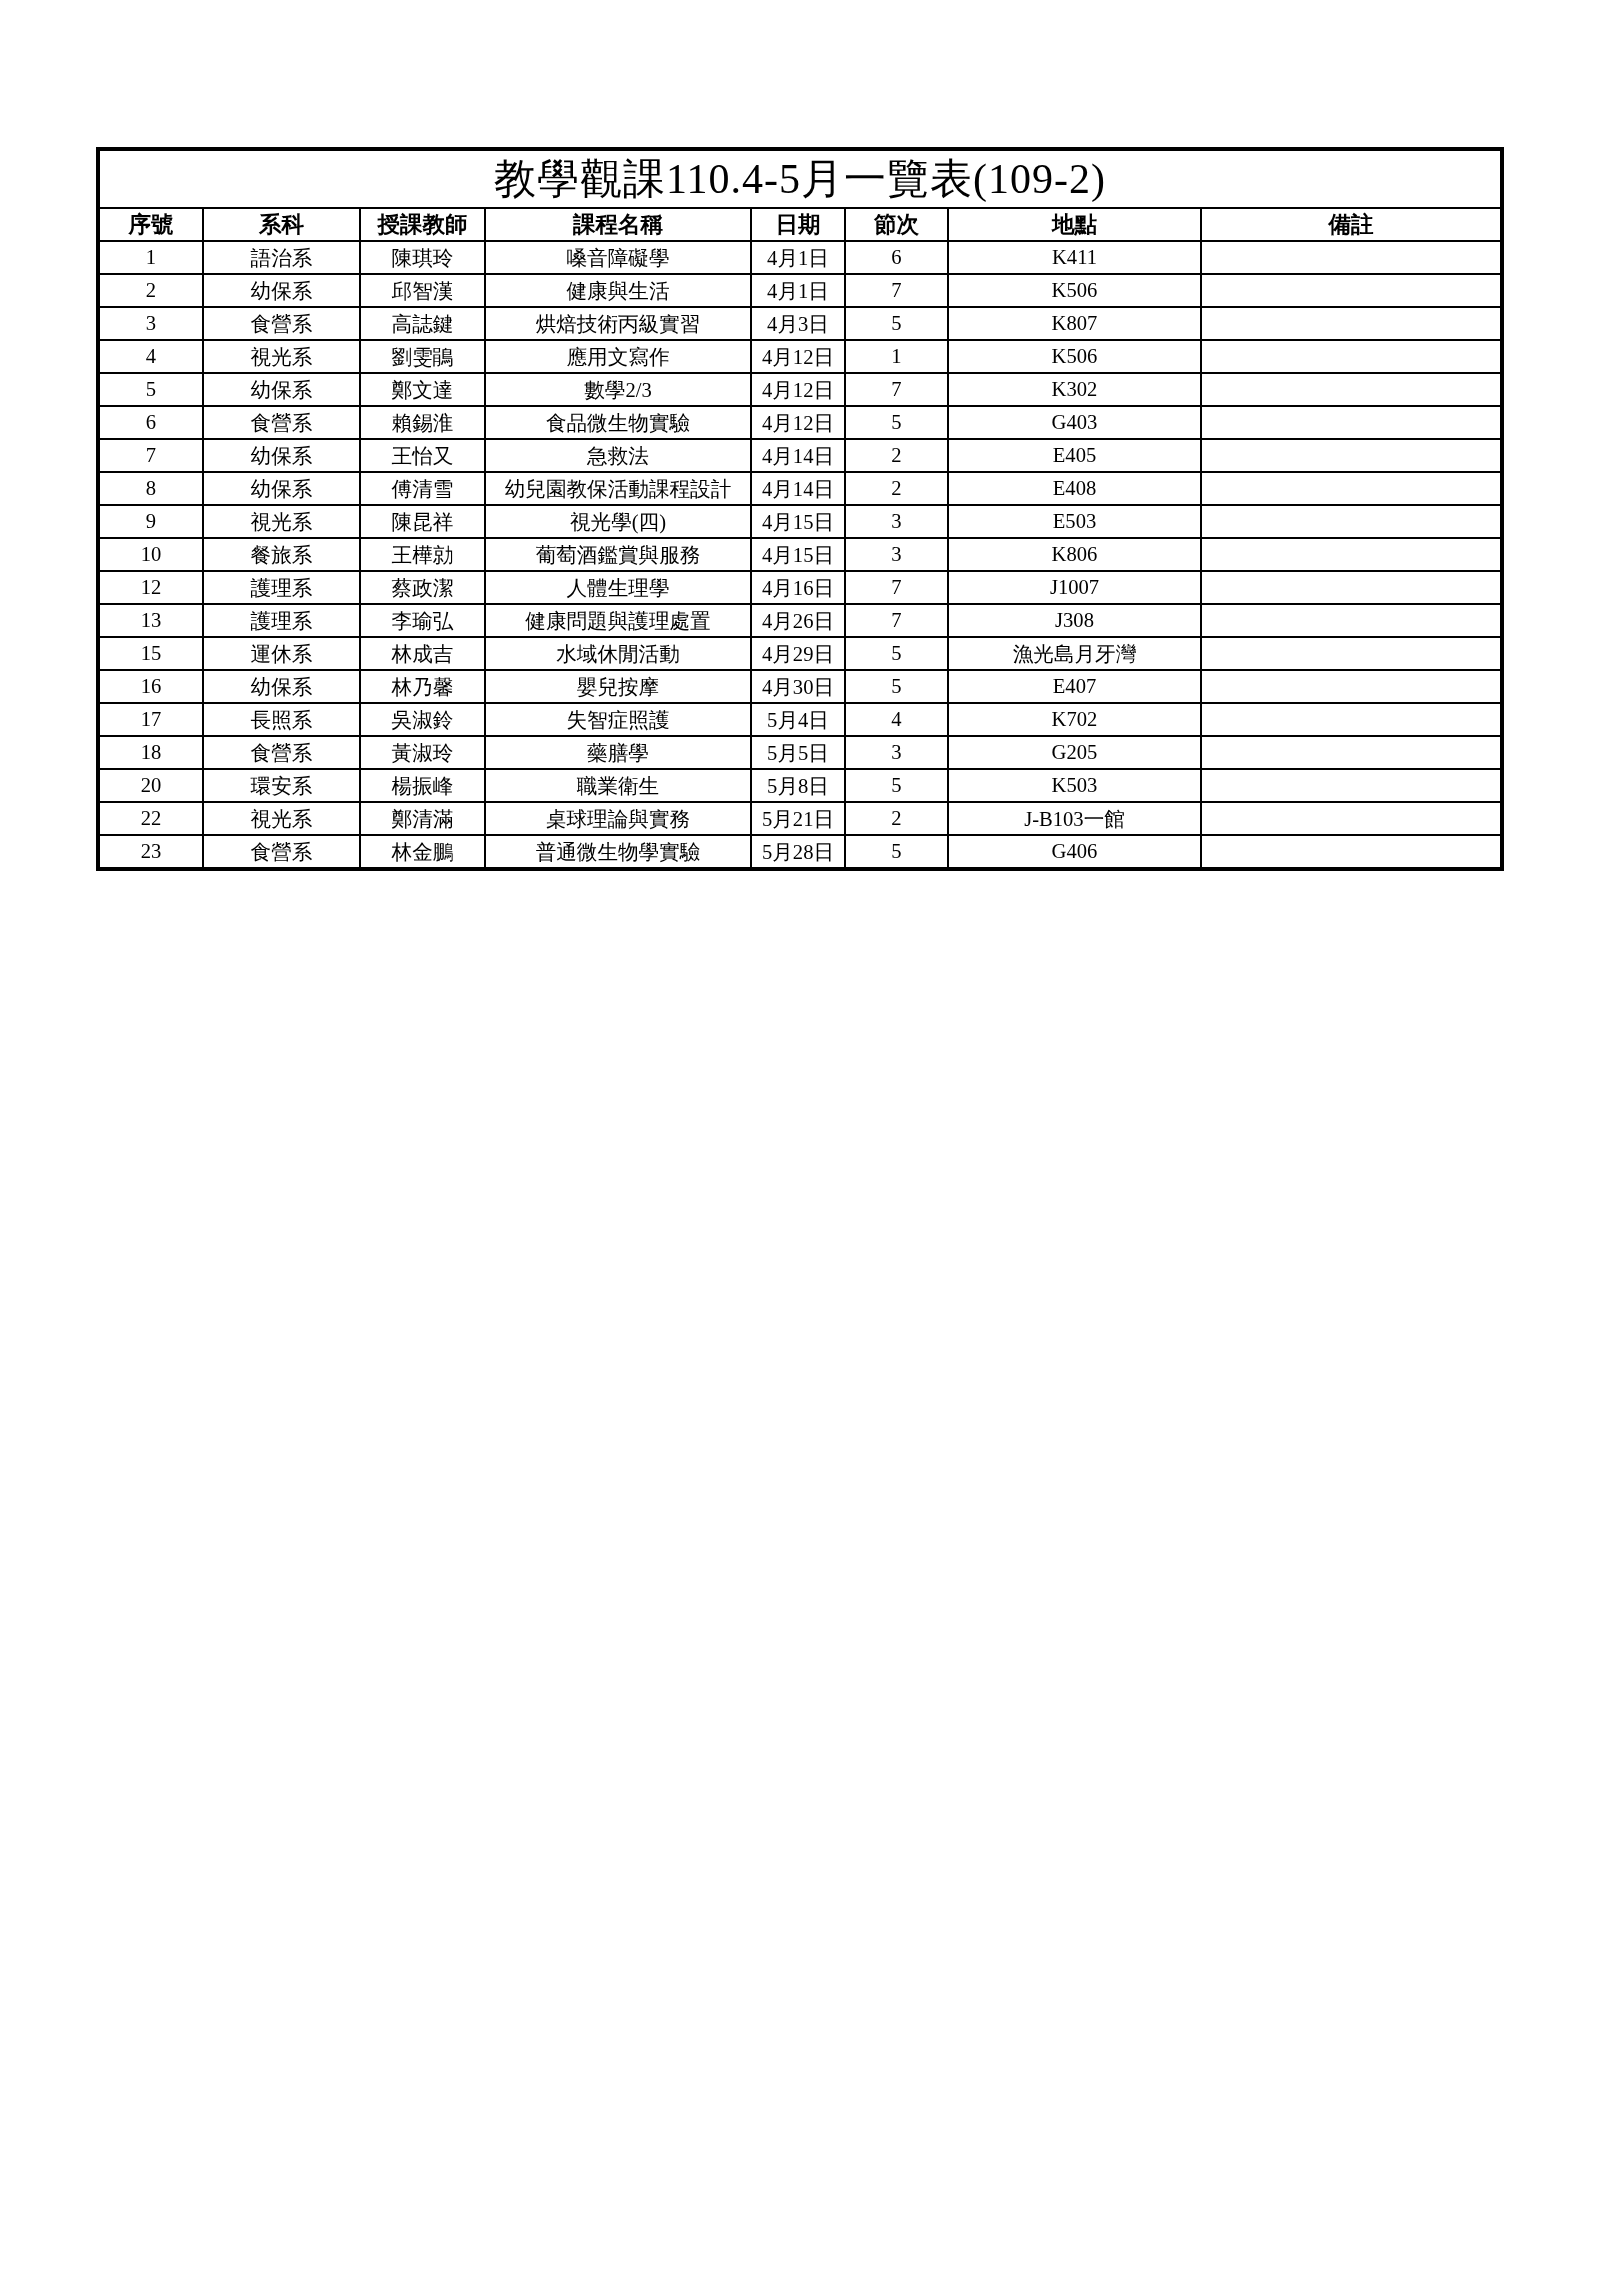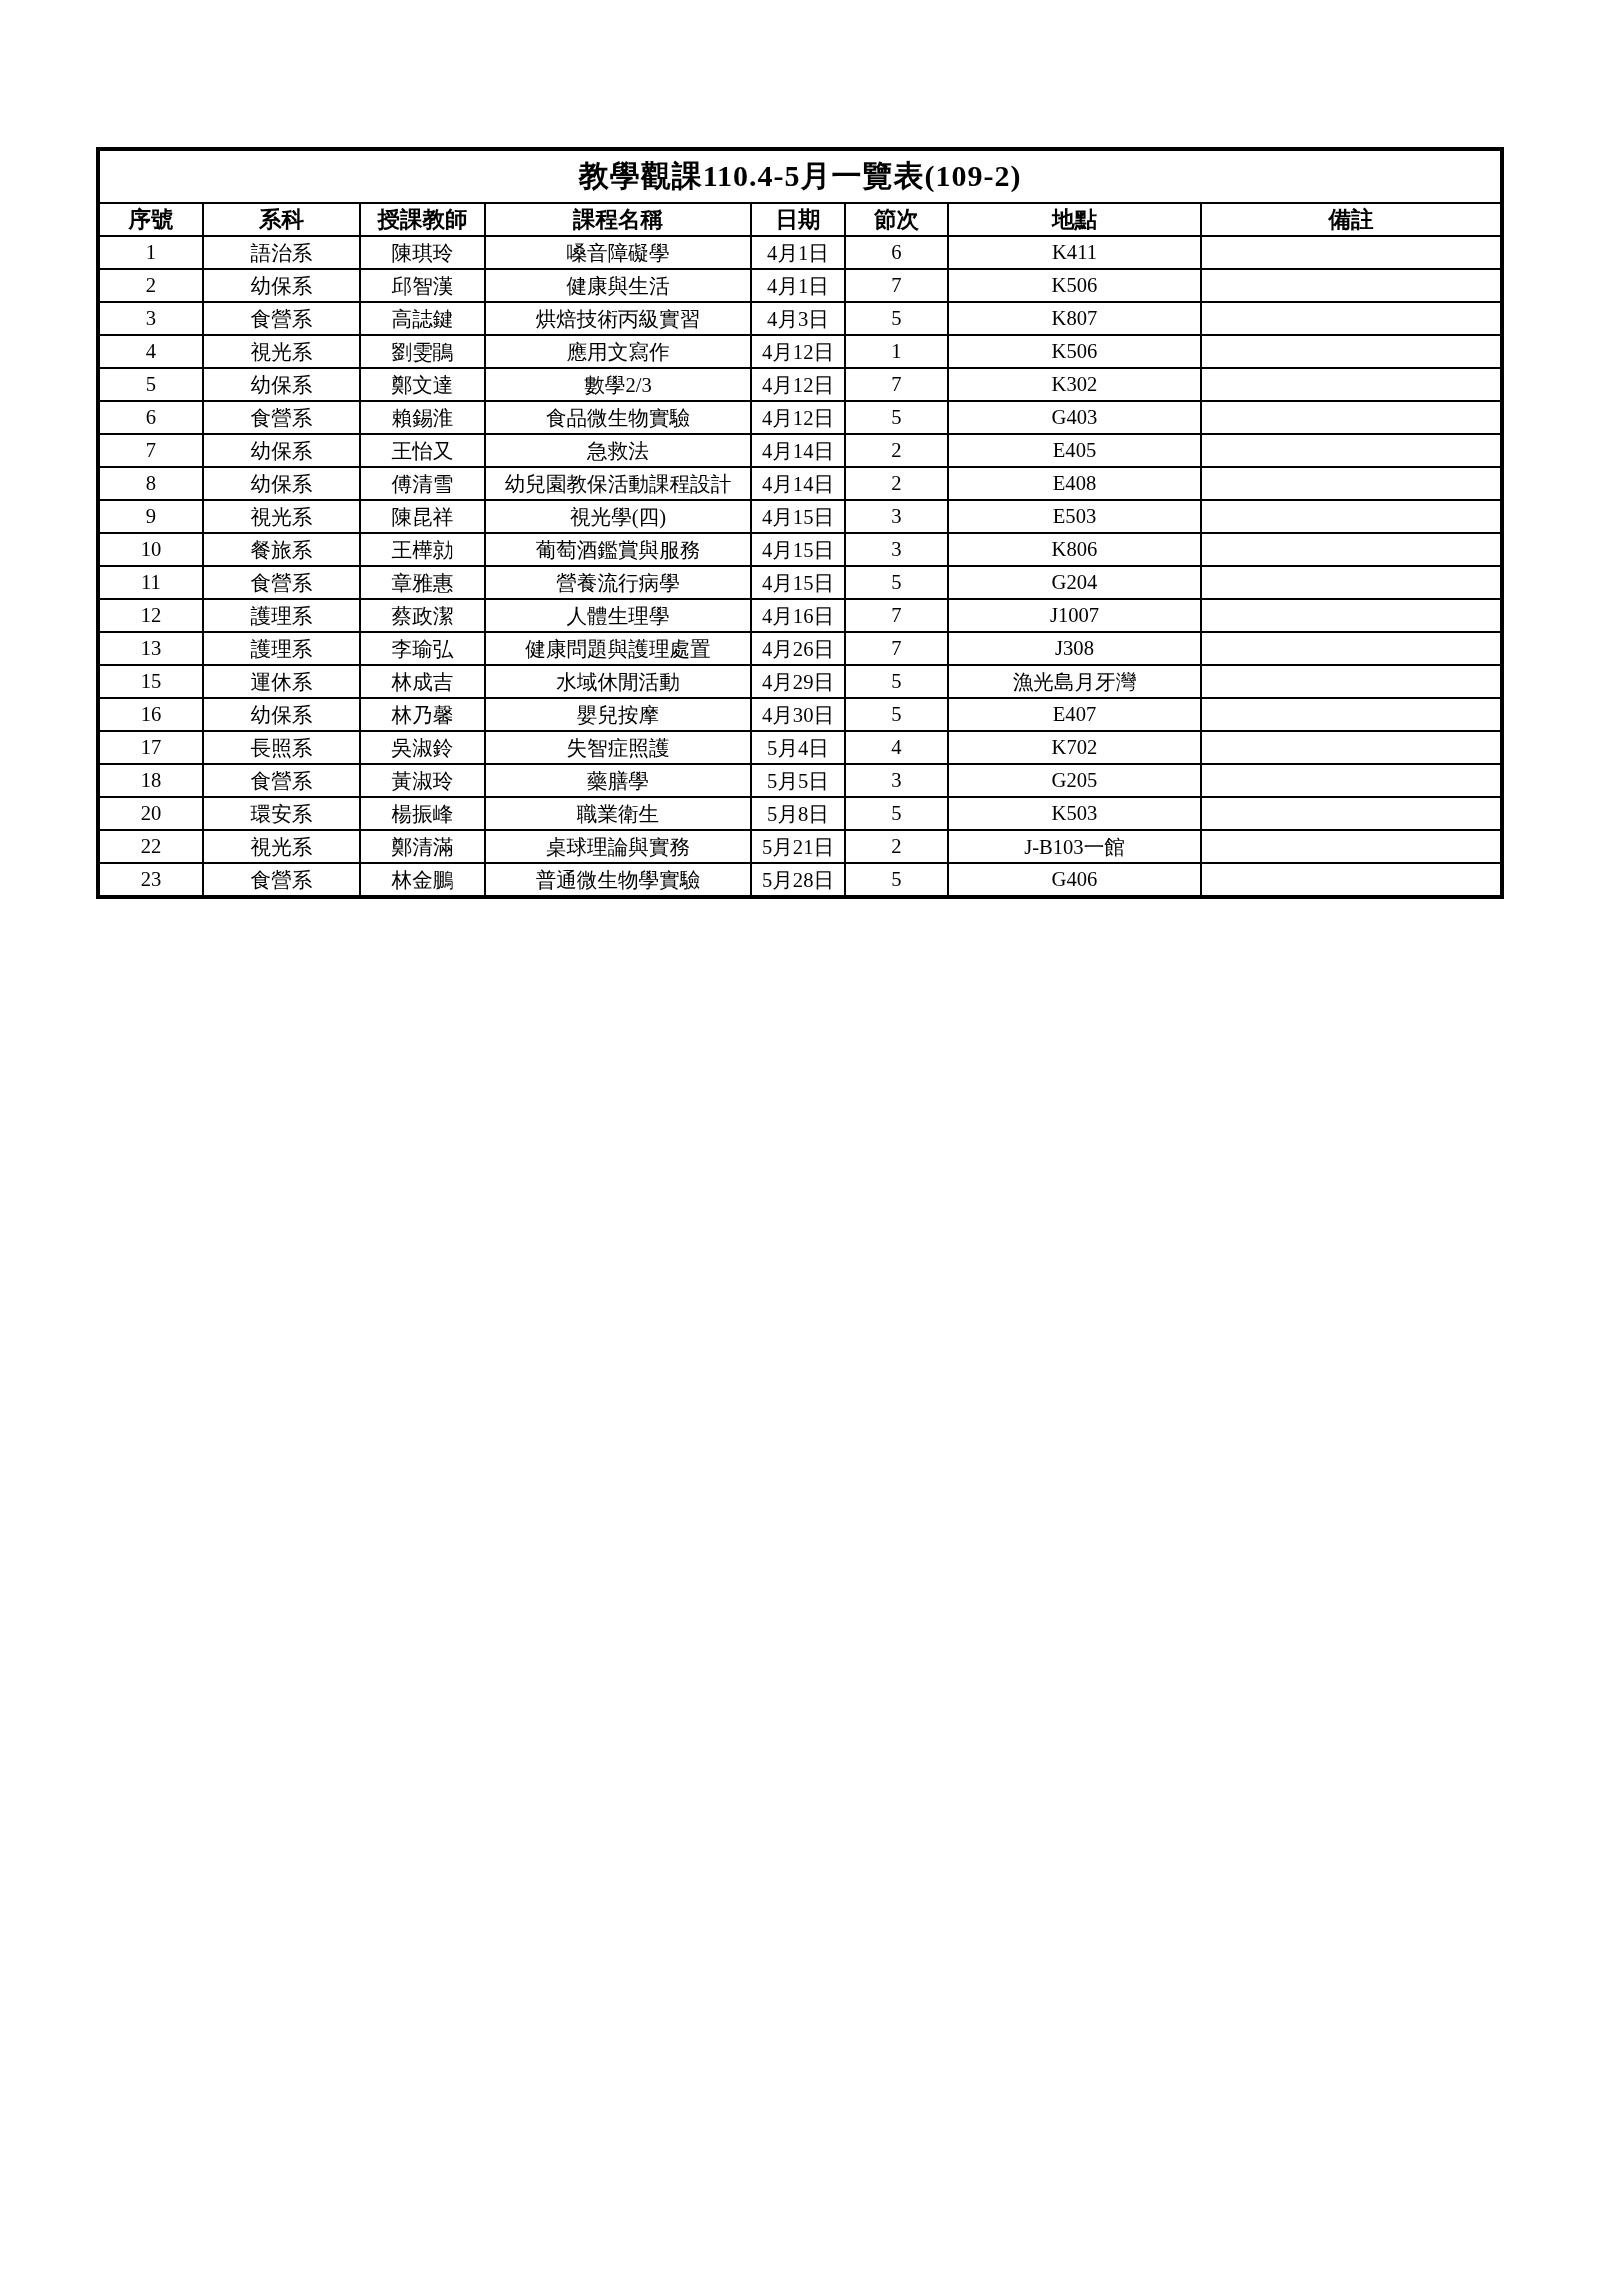--- a/index.html
+++ b/index.html
@@ -33,22 +33,22 @@
   table.obs-table td {
     border: 2.9px solid #000;
     text-align: center;
     vertical-align: middle;
     padding: 0 2px;
     overflow: hidden;
     white-space: nowrap;
   }
   .title-cell {
     height: 51px;
-    font-size: 30px;
-    font-weight: bold;
+    font-size: 42px;
+    font-weight: normal;
     letter-spacing: 1px;
   }
   tr.header-row th {
     height: 29px;
     font-size: 22.5px;
     font-weight: bold;
   }
   tbody tr td {
     height: 31px;
     font-size: 20.6px;
@@ -181,30 +181,20 @@
             <td>10</td>
             <td>餐旅系</td>
             <td>王樺勍</td>
             <td>葡萄酒鑑賞與服務</td>
             <td>4月15日</td>
             <td>3</td>
             <td>K806</td>
             <td></td>
           </tr>
           <tr>
-            <td>11</td>
-            <td>食營系</td>
-            <td>章雅惠</td>
-            <td>營養流行病學</td>
-            <td>4月15日</td>
-            <td>5</td>
-            <td>G204</td>
-            <td></td>
-          </tr>
-          <tr>
             <td>12</td>
             <td>護理系</td>
             <td>蔡政潔</td>
             <td>人體生理學</td>
             <td>4月16日</td>
             <td>7</td>
             <td>J1007</td>
             <td></td>
           </tr>
           <tr>

